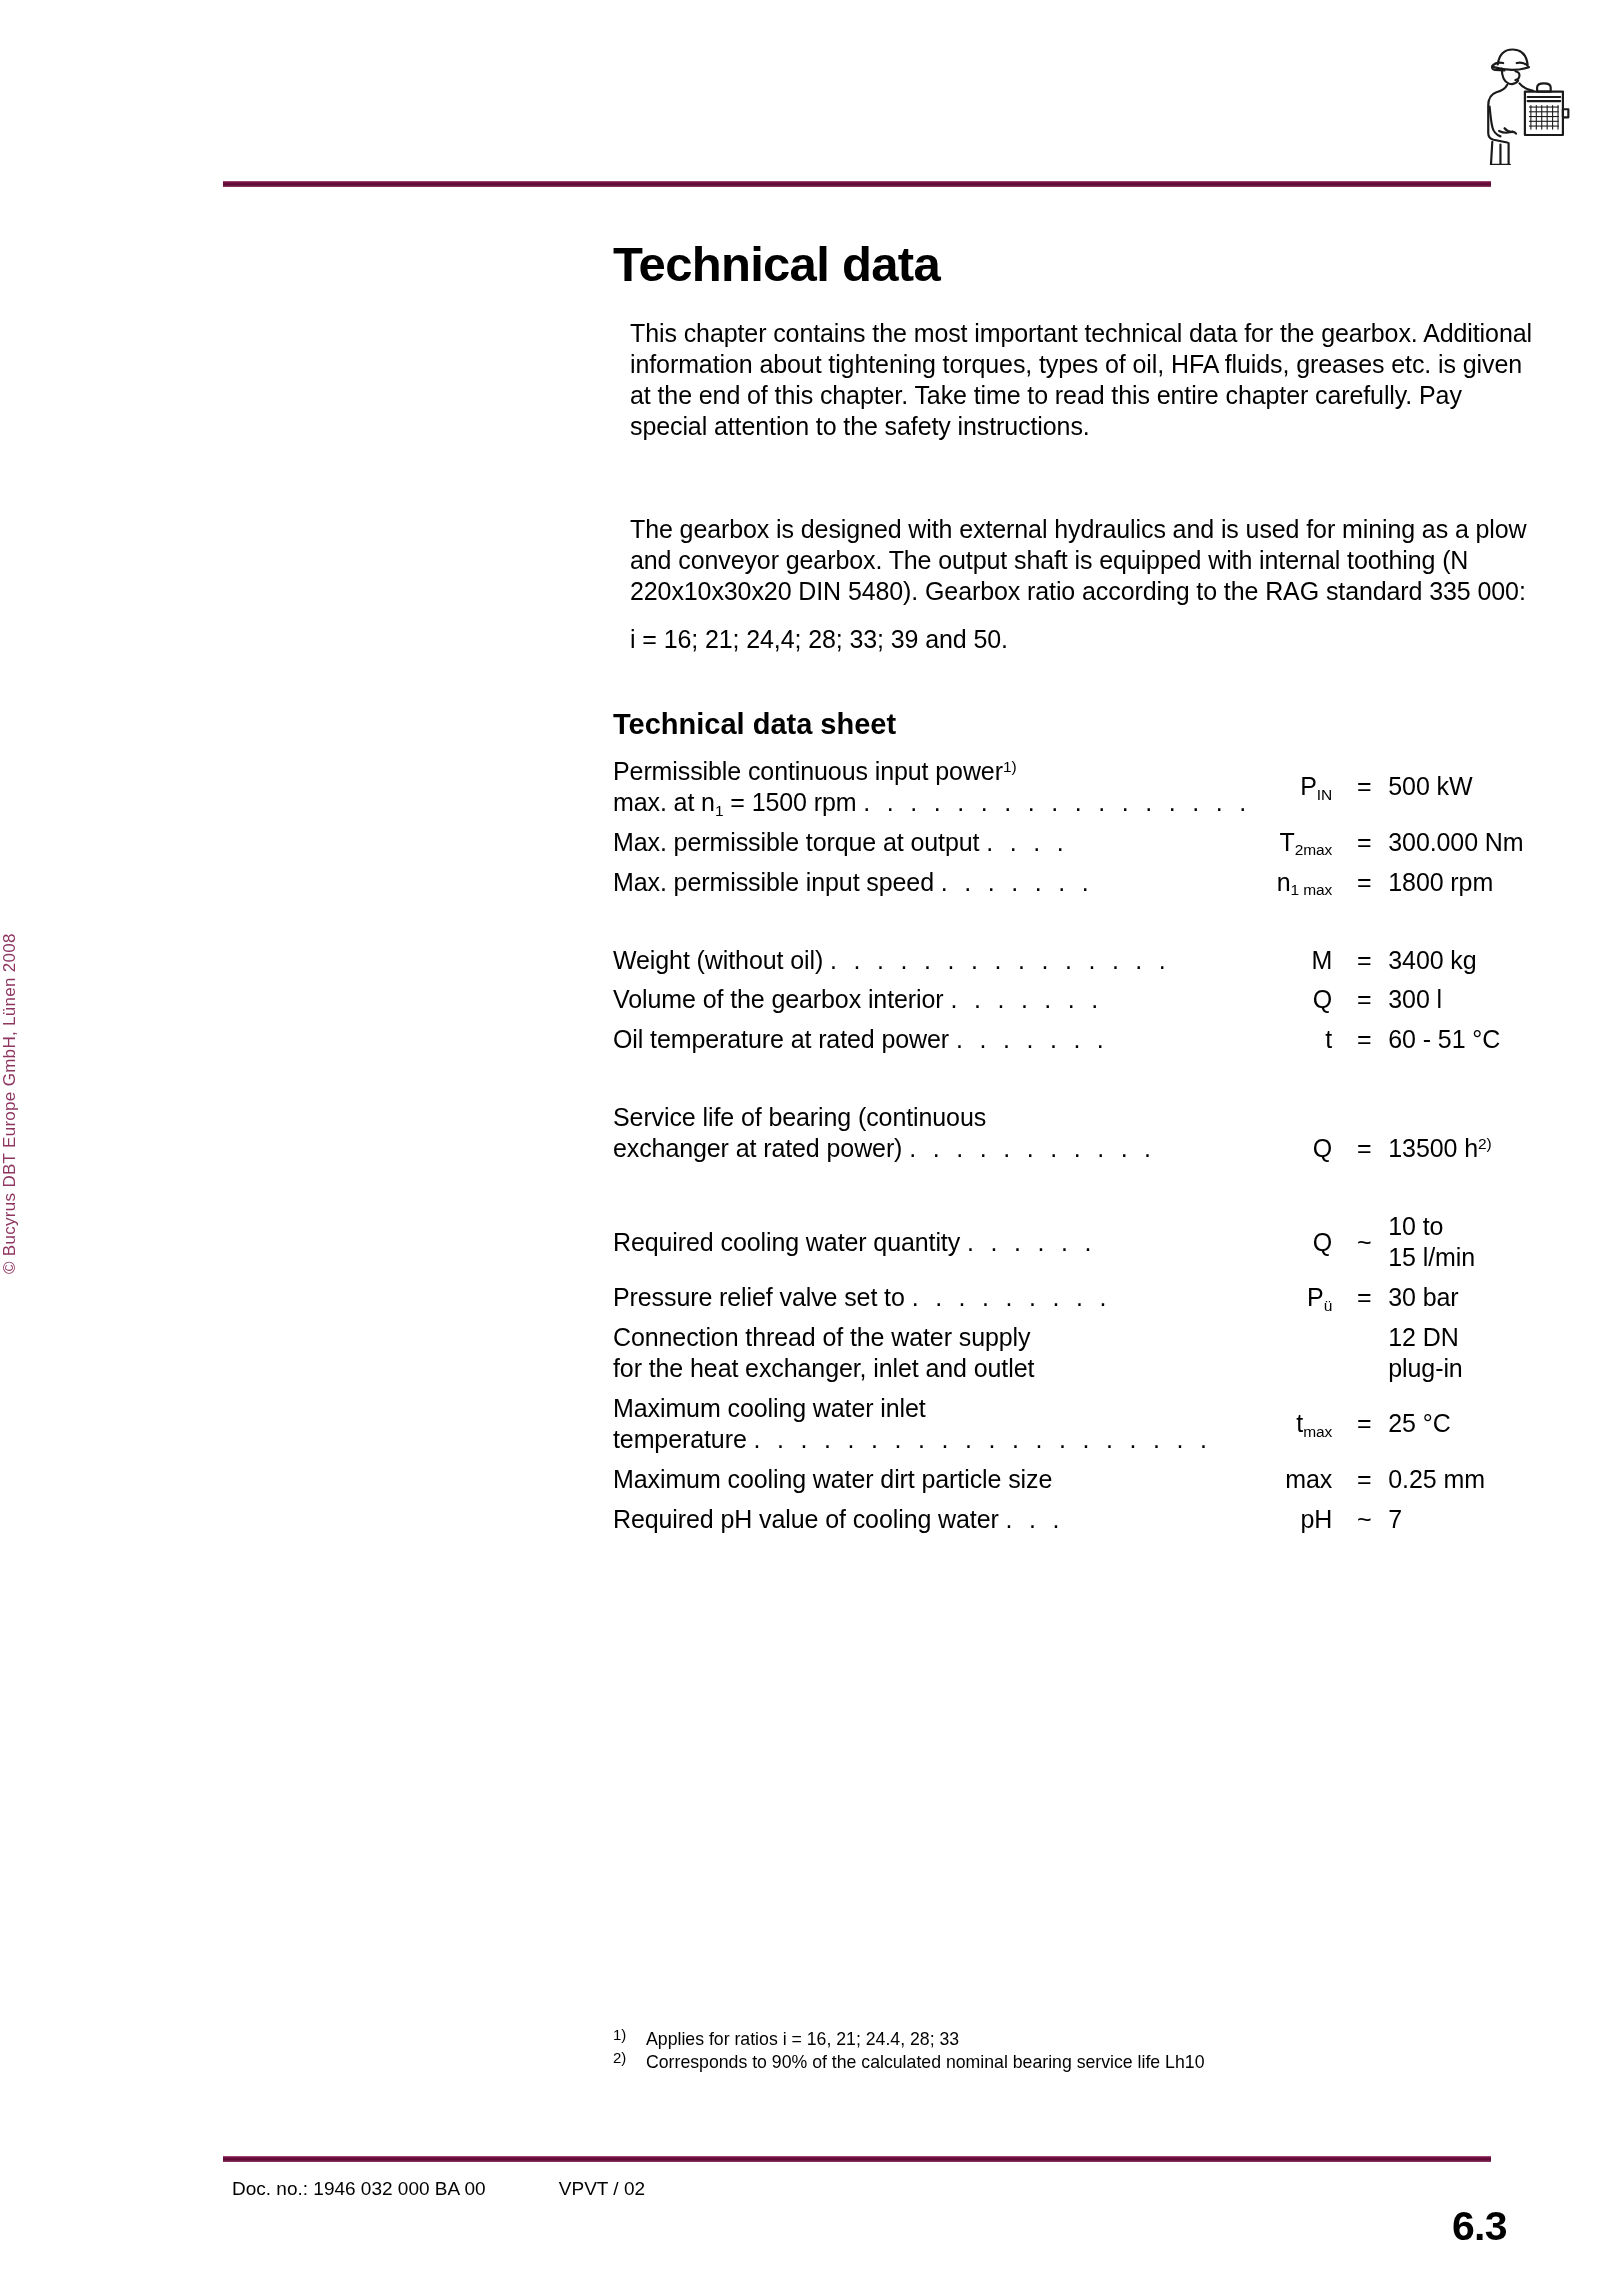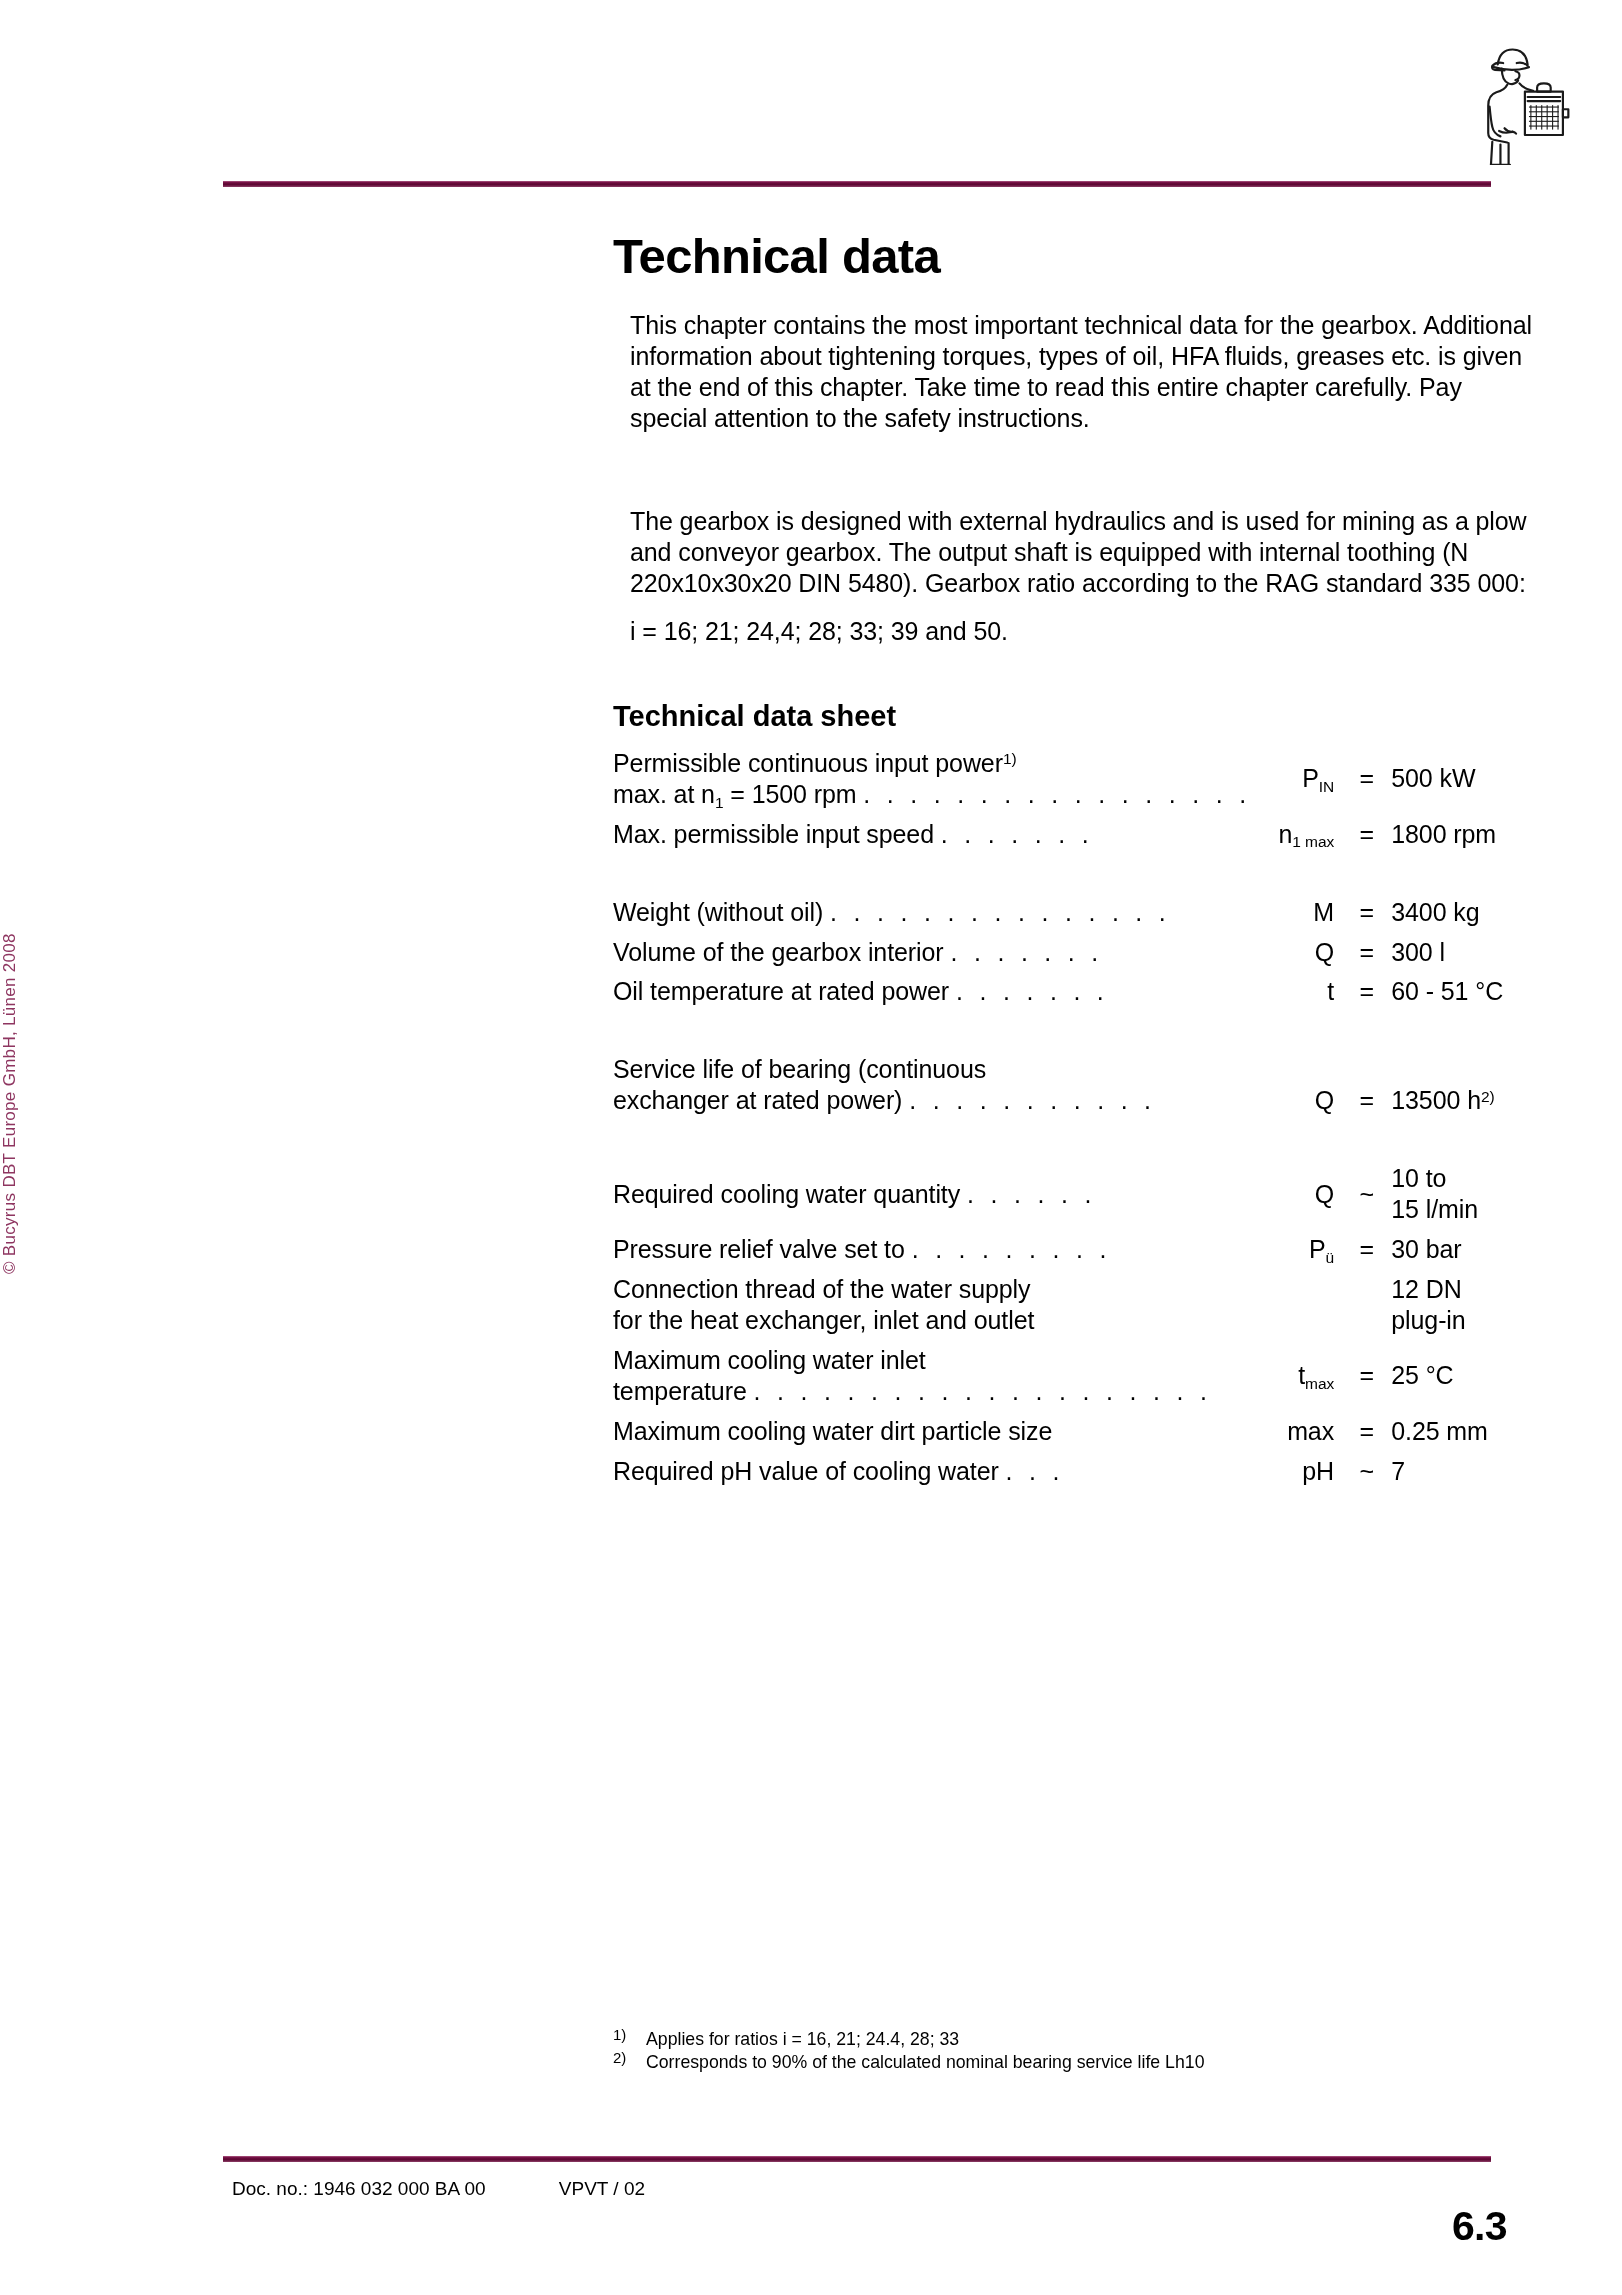--- a/index.html
+++ b/index.html
@@ -51,21 +51,21 @@
     color: #8e3560;
     font-size: 17px;
     letter-spacing: 0.3px;
     white-space: nowrap;
   }
 
   
   .content {
     position: absolute;
     left: 613px;
-    top: 232px;
+    top: 240px;
     width: 947px;
   }
 
   h1.doc-title {
     font-size: 49px;
     font-weight: bold;
     margin: 0 0 29px 0;
     letter-spacing: -0.7px;
     line-height: 1;
   }
@@ -244,20 +244,29 @@
             <div class="lead">
               <span>max. at n</span><sub>1</sub><span> = 1500 rpm</span>
               <span class="dots">. . . . . . . . . . . . . . . . .</span>
             </div>
           </td>
           <td class="c-symbol"><span>P</span><sub>IN</sub></td>
           <td class="c-rel">=</td>
           <td class="c-value">500 kW</td>
         </tr>
 
+        <tr class="row">
+          <td class="c-label lead">
+            <span>Max. permissible torque at output</span>
+            <span class="dots">. . . .</span>
+          </td>
+          <td class="c-symbol"><span>T</span><sub>2max</sub></td>
+          <td class="c-rel">=</td>
+          <td class="c-value">300.000 Nm</td>
+        </tr>
 
         <tr class="row">
           <td class="c-label lead">
             <span>Max. permissible input speed</span>
             <span class="dots">. . . . . . .</span>
           </td>
           <td class="c-symbol"><span>n</span><sub>1 max</sub></td>
           <td class="c-rel">=</td>
           <td class="c-value">1800 rpm</td>
         </tr>

